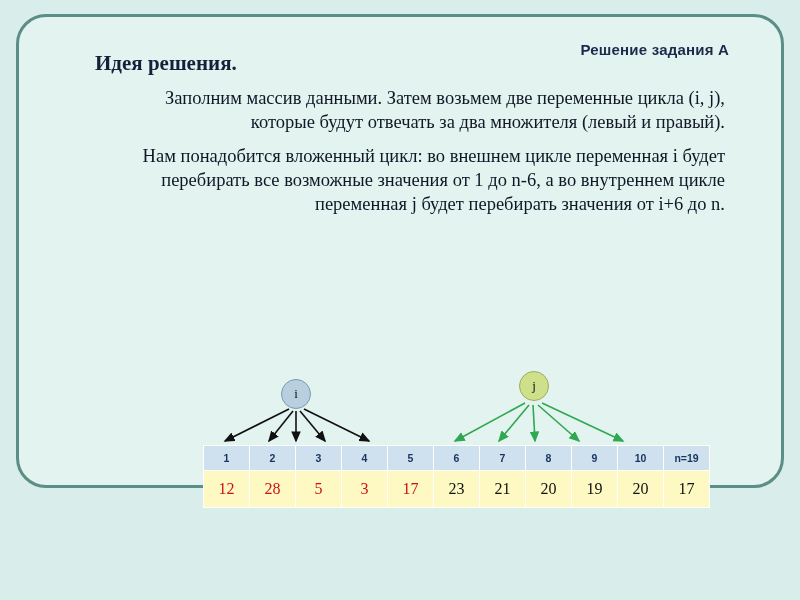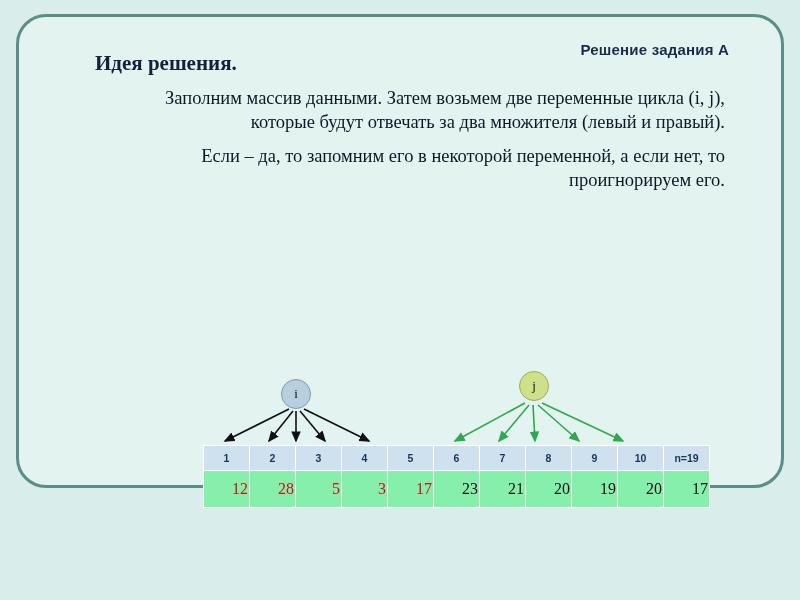--- a/index.html
+++ b/index.html
@@ -118,45 +118,45 @@
     text-align: center;
     font-size: 10.5px;
     font-weight: bold;
     color: #14355c;
     background: #cfe0ee;
     border: 1px solid #ffffff;
   }
   table.arr td.val {
     width: 43px;
     height: 34px;
-    text-align: right;
+    text-align: center;
     font-size: 16px;
     color: #111;
-    background: #86efac;
+    background: #fef9c3;
     border: 1px solid #ffffff;
     font-family: "Liberation Serif", serif;
   }
   table.arr td.val.red {
     color: #cc1111;
   }
 </style>
 </head>
 <body>
 
 <div class="slide">
   <div class="frame">
     <div class="inner">
 
       <div class="corner-title">Решение задания А</div>
 
       <div class="head">Идея решения.</div>
 
       <div class="text-col">
         <p class="para">Заполним массив данными. Затем возьмем две переменные цикла (i, j), которые будут отвечать за два множителя (левый и правый).</p>
-        <p class="para">Если – да, то запомним его в некоторой переменной, а если нет, то проигнорируем его.</p>
+        <p class="para">Нам понадобится вложенный цикл: во внешнем цикле переменная i будет перебирать все возможные значения от 1 до n-6, а во внутреннем цикле переменная j будет перебирать значения от i+6 до n.</p>
       </div>
 
       <div class="diagram">
 
         <svg class="arrows">
           <defs>
             <marker id="ah-black" markerWidth="8" markerHeight="8" refX="6" refY="3" orient="auto">
               <path d="M0,0 L7,3 L0,6 z" fill="#111111"></path>
             </marker>
             <marker id="ah-green" markerWidth="8" markerHeight="8" refX="6" refY="3" orient="auto">

